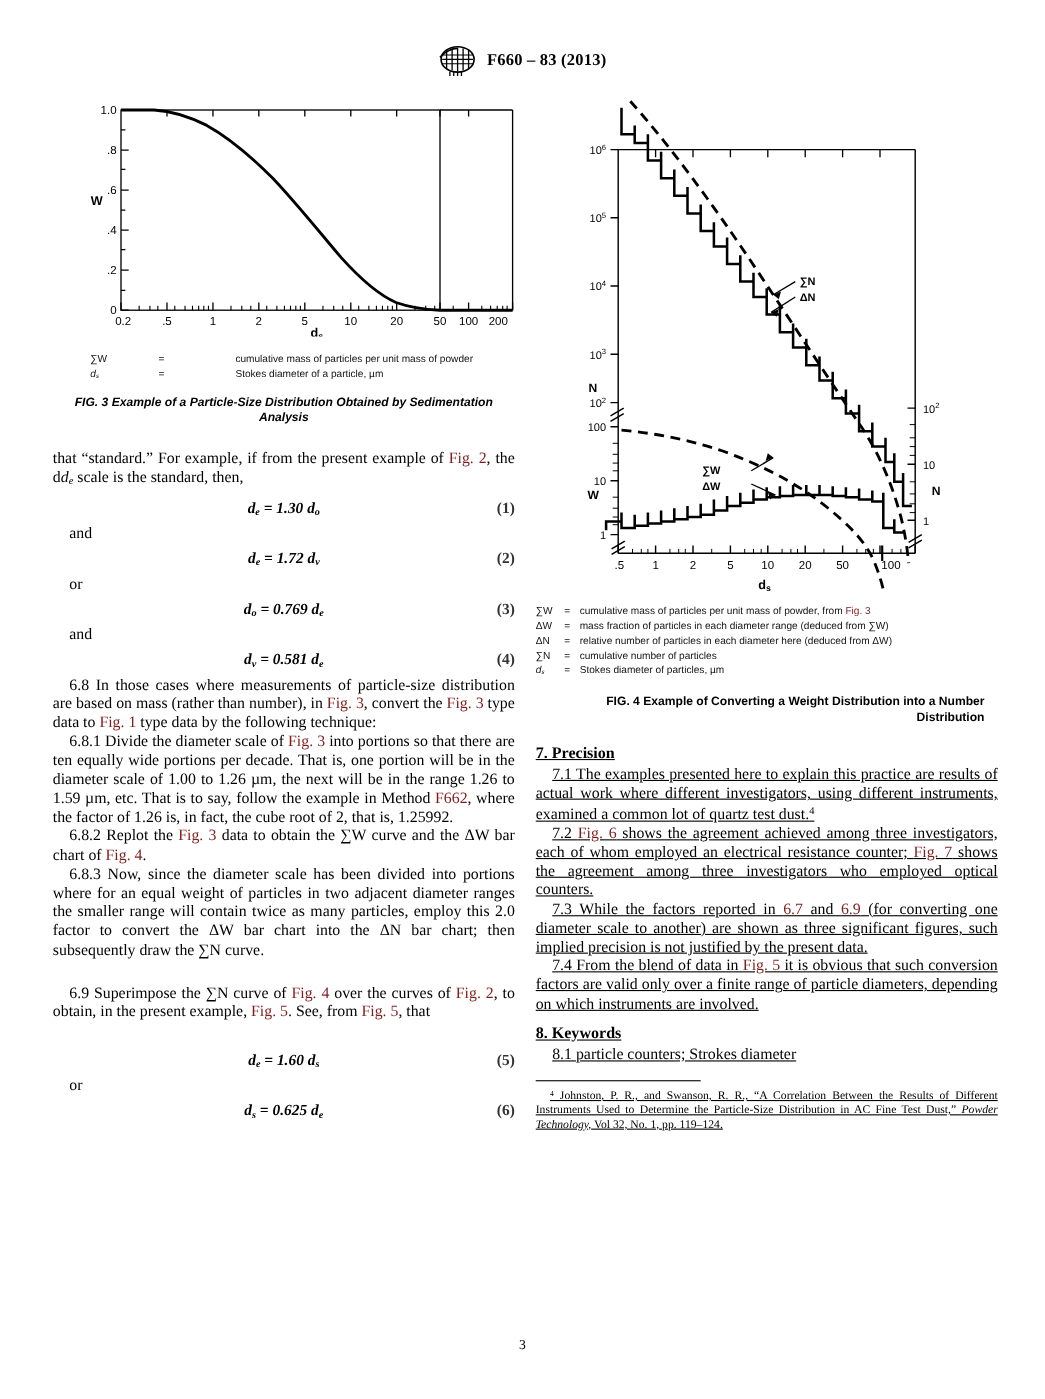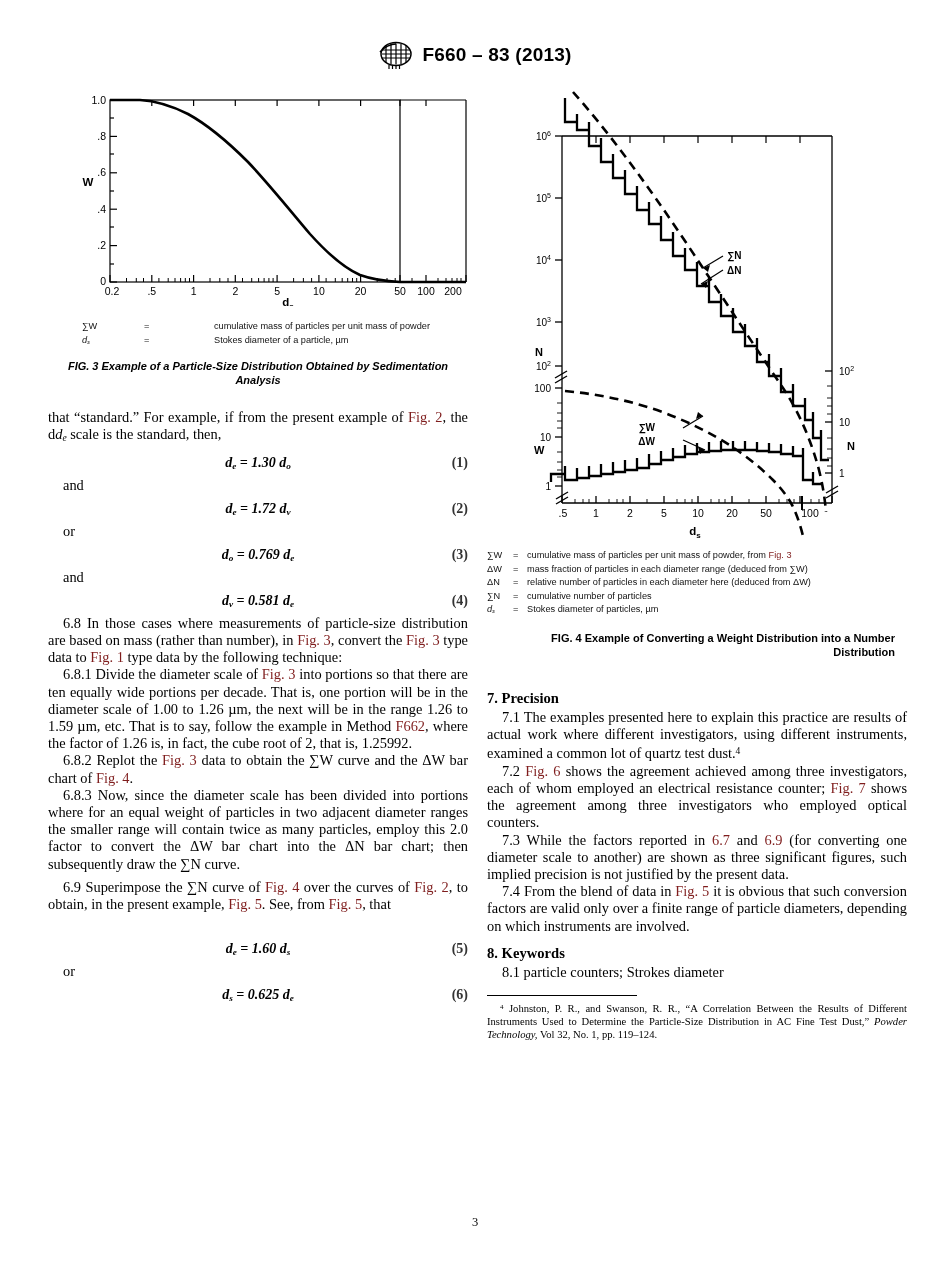--- a/index.html
+++ b/index.html
@@ -13,22 +13,22 @@
   }
   .page { position:relative; width:950px; height:1272px; }
 
   
   .header {
     position:absolute; top:40px; left:0; width:950px;
     display:flex; align-items:center; justify-content:center; gap:10px;
   }
   .astm-logo { width:34px; height:30px; flex:0 0 auto; }
   .header-title {
-    font-family:Liberation Sans, sans-serif;
-    font-weight:bold; font-size:19px; letter-spacing:0.2px;
+    font-family:Liberation Serif, serif;
+    font-weight:bold; font-size:15px; letter-spacing:0.2px;
   }
 
   
   .col-left  { position:absolute; left:48px;  top:88px; width:420px; }
   .col-right { position:absolute; left:487px; top:88px; width:420px; }
 
   
   .fig-box { width:100%; }
   .fig-legend {
     font-family:"Liberation Sans", sans-serif;
@@ -274,21 +274,21 @@
       </div>
 
       <p class="body"><span>6.8 In those cases where measurements of particle-size distribution are based on mass (rather than number), in </span><span class="ref">Fig. 3</span><span>, convert the </span><span class="ref">Fig. 3</span><span> type data to </span><span class="ref">Fig. 1</span><span> type data by the following technique:</span></p>
 
       <p class="body"><span>6.8.1 Divide the diameter scale of </span><span class="ref">Fig. 3</span><span> into portions so that there are ten equally wide portions per decade. That is, one portion will be in the diameter scale of 1.00 to 1.26 µm, the next will be in the range 1.26 to 1.59 µm, etc. That is to say, follow the example in Method </span><span class="ref">F662</span><span>, where the factor of 1.26 is, in fact, the cube root of 2, that is, 1.25992.</span></p>
 
       <p class="body"><span>6.8.2 Replot the </span><span class="ref">Fig. 3</span><span> data to obtain the ∑W curve and the ΔW bar chart of </span><span class="ref">Fig. 4</span><span>.</span></p>
 
       <p class="body">6.8.3 Now, since the diameter scale has been divided into portions where for an equal weight of particles in two adjacent diameter ranges the smaller range will contain twice as many particles, employ this 2.0 factor to convert the ΔW bar chart into the ΔN bar chart; then subsequently draw the ∑N curve.</p>
 
-      <p class="body" style="margin-top:6px;"><span>6.9 Superimpose the ∑N curve of </span><span class="ref">Fig. 4</span><span> over the curves of </span><span class="ref">Fig. 2</span><span>, to obtain, in the present example, </span><span class="ref">Fig. 5</span><span>. See, from </span><span class="ref">Fig. 5</span><span>, that</span></p>
+      <p class="body" style="margin-top:22px;"><span>6.9 Superimpose the ∑N curve of </span><span class="ref">Fig. 4</span><span> over the curves of </span><span class="ref">Fig. 2</span><span>, to obtain, in the present example, </span><span class="ref">Fig. 5</span><span>. See, from </span><span class="ref">Fig. 5</span><span>, that</span></p>
 
       <div class="eq" style="margin-top:28px;">
         <i>d</i><sub class="s">e</sub><span> = 1.60 </span><i>d</i><sub class="s">s</sub>
         <span class="num">(5)</span>
       </div>
 
       <p class="and-or">or</p>
 
       <div class="eq">
         <i>d</i><sub class="s">s</sub><span> = 0.625 </span><i>d</i><sub class="s">e</sub>
@@ -525,21 +525,21 @@
             <td><span>=</span></td>
             <td><span>Stokes diameter of particles, µm</span></td>
           </tr>
         </tbody>
           </table>
       </div>
 
       <div class="fig-caption" style="padding:0 12px; margin-top:14px;text-align:right;">FIG. 4  Example of Converting a Weight Distribution into a Number Distribution</div>
     </div>
 
-    <div style="margin-top:31px;">
+    <div style="margin-top:18px;text-decoration:underline;">
 
       <h3 class="sec">7.  Precision</h3>
 
       <p class="body"><span>7.1 The examples presented here to explain this practice are results of actual work where different investigators, using different instruments, examined a common lot of quartz test dust.</span><sup class="s">4</sup></p>
 
       <p class="body"><span>7.2 </span><span class="ref">Fig. 6</span><span> shows the agreement achieved among three investigators, each of whom employed an electrical resistance counter; </span><span class="ref">Fig. 7</span><span> shows the agreement among three investigators who employed optical counters.</span></p>
 
       <p class="body"><span>7.3 While the factors reported in </span><span class="ref">6.7</span><span> and </span><span class="ref">6.9</span><span> (for converting one diameter scale to another) are shown as three significant figures, such implied precision is not justified by the present data.</span></p>
 
       <p class="body"><span>7.4 From the blend of data in </span><span class="ref">Fig. 5</span><span> it is obvious that such conversion factors are valid only over a finite range of particle diameters, depending on which instruments are involved.</span></p>

